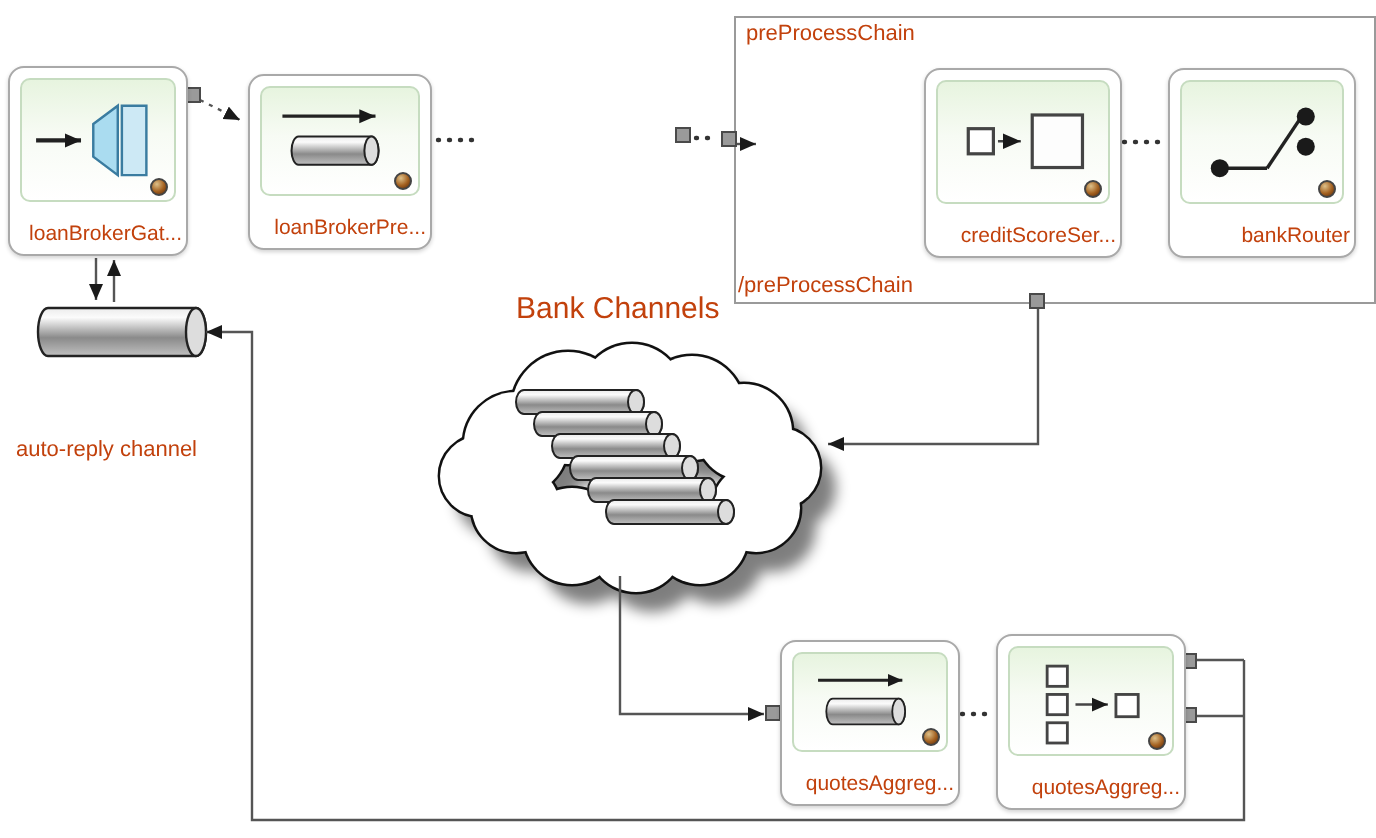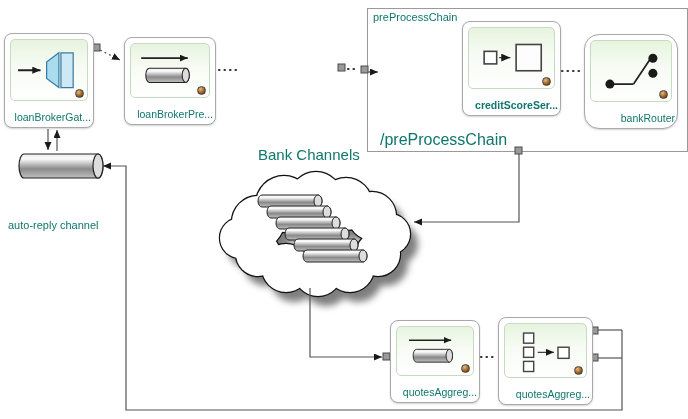--- a/index.html
+++ b/index.html
@@ -1,21 +1,21 @@
 <!DOCTYPE html>
 <html><head>
 <meta charset="utf-8">
 <style>
   html,body{margin:0;padding:0;background:#fff;}
   .canvas{position:relative;width:688px;height:419px;background:#fff;overflow:hidden;
-          font-family:"Liberation Sans","DejaVu Sans",sans-serif;color:#0f766e;}
+          font-family:"Liberation Sans","DejaVu Sans",sans-serif;color:#c2410c;}
   .chain-box{position:absolute;left:367px;top:8px;width:319px;height:142px;
              border:1px solid #9a9a9a;background:transparent;}
   .chain-open{position:absolute;top:2px;left:5px;font-size:11px;}
-  .chain-close{position:absolute;bottom:2px;left:12px;font-size:16px;}
+  .chain-close{position:absolute;bottom:2px;left:1px;font-size:11px;}
   .wires{position:absolute;left:0;top:0;width:688px;height:419px;}
   .free-label{position:absolute;font-size:11px;text-align:left;}
   .bank-channels{left:258px;top:146px;width:120px;font-size:15px;}
   .auto-reply{left:8px;top:183px;width:112px;margin-top:36px;}
   .node{position:absolute;background:#fff;border:1px solid #a9a9a9;border-radius:8px;
         box-shadow:0 1px 2px rgba(0,0,0,0.18);}
   .icon-area{position:absolute;top:5px;left:5px;right:5px;bottom:26px;
              border:1px solid #c6dcc0;border-radius:5px;
              background:linear-gradient(180deg,#e7f4df,#f7fbf4 45%,#ffffff);
              display:flex;align-items:center;justify-content:center;overflow:hidden;}
@@ -198,33 +198,33 @@
         <line x1="4" y1="10" x2="50" y2="10" stroke="#222" stroke-width="1.6" marker-end="url(#arr)"></line>
         <path d="M12,20 H48 A3.5,7 0 0 1 48,34 H12 A3.5,7 0 0 1 12,20 Z" fill="url(#cylGrad)" stroke="#222"></path>
         <ellipse cx="48" cy="27" rx="3.5" ry="7" fill="#ddd" stroke="#222"></ellipse>
       </svg>
     </div>
     <div class="leaf"></div>
     <div class="node-label">loanBrokerPre...</div>
   </div>
 
 
-  <div class="node" style="left:462px;top:21px;width:97px;height:93px;font-weight:bold;">
+  <div class="node" style="left:462px;top:34px;width:97px;height:93px;">
     <div class="icon-area">
       <svg class="icon" viewBox="0 0 64 44">
         <rect x="8" y="16" width="11" height="11" fill="#fff" stroke="#444" stroke-width="1.4"></rect>
         <line x1="21" y1="21.5" x2="31" y2="21.5" stroke="#444" stroke-width="1.2" marker-end="url(#arr)"></line>
         <rect x="36" y="10" width="22" height="23" fill="#fdfdfd" stroke="#444" stroke-width="1.4"></rect>
       </svg>
     </div>
     <div class="leaf"></div>
     <div class="node-label">creditScoreSer...</div>
   </div>
 
-  <div class="node" style="left:584px;top:34px;width:92px;height:93px;border-radius:15px;">
+  <div class="node" style="left:584px;top:34px;width:92px;height:93px;">
     <div class="icon-area">
       <svg class="icon" viewBox="0 0 64 44">
         <line x1="14" y1="34" x2="34" y2="34" stroke="#222" stroke-width="1.6"></line>
         <line x1="34" y1="34" x2="50" y2="10" stroke="#222" stroke-width="1.6"></line>
         <circle cx="12" cy="34" r="4.2" fill="#1a1a1a"></circle>
         <circle cx="52" cy="10" r="4.2" fill="#1a1a1a"></circle>
         <circle cx="52" cy="24" r="4.2" fill="#1a1a1a"></circle>
       </svg>
     </div>
     <div class="leaf"></div>

